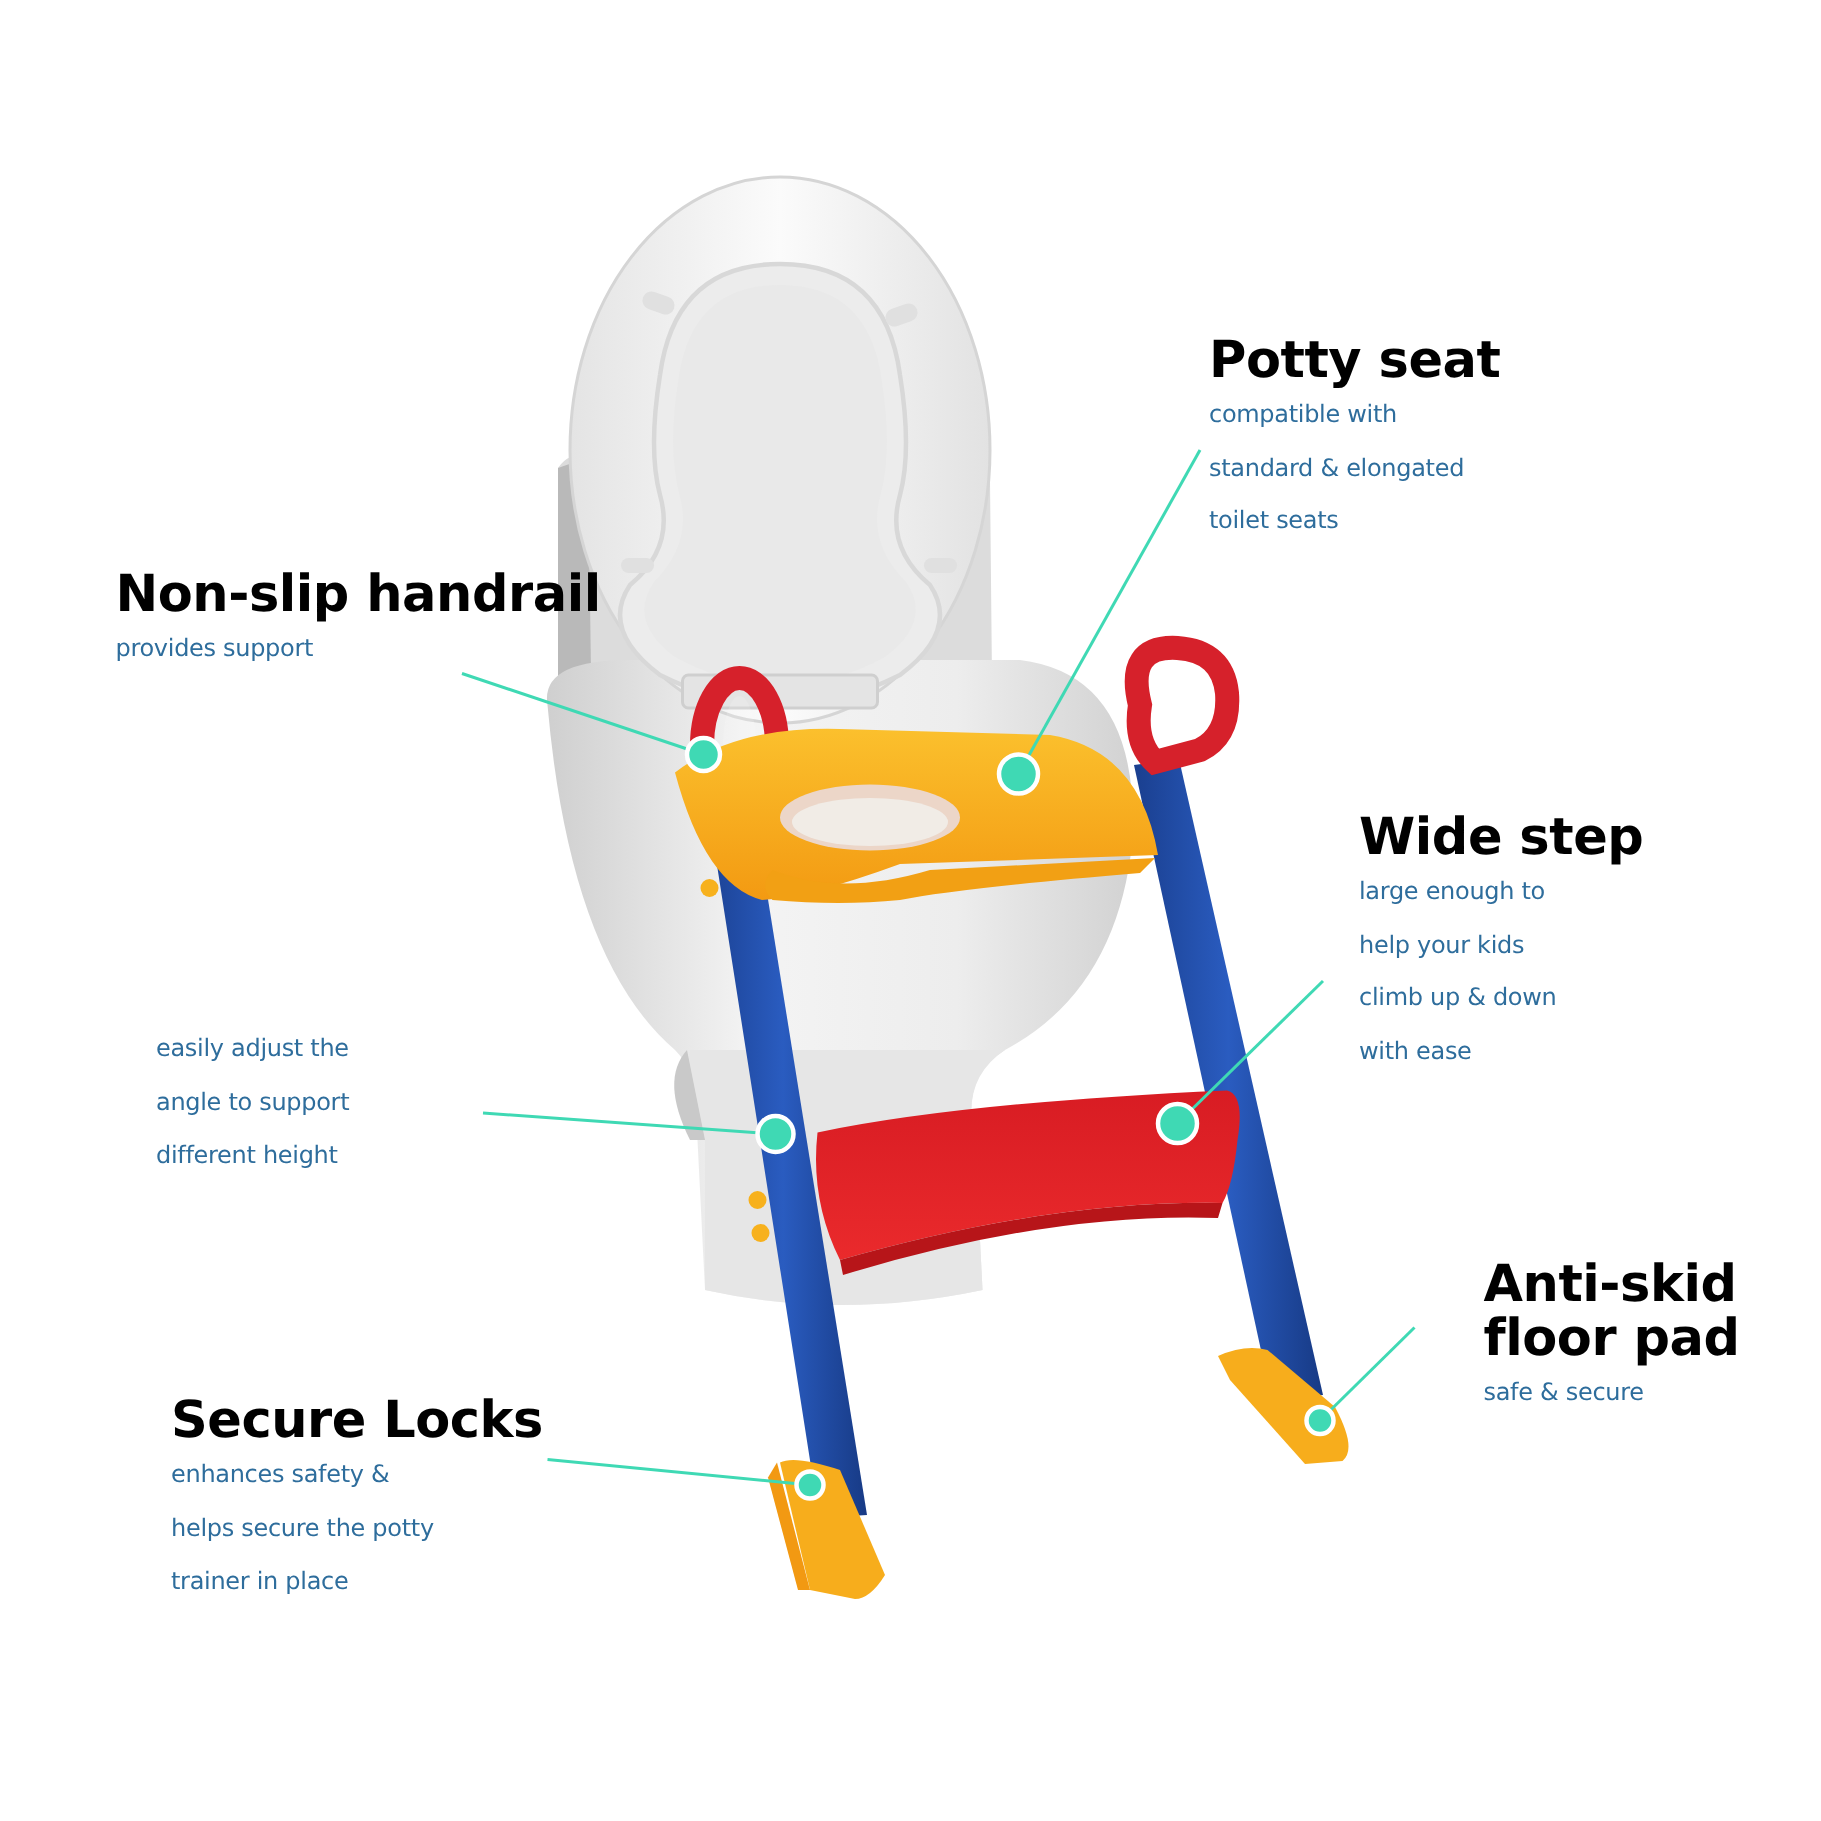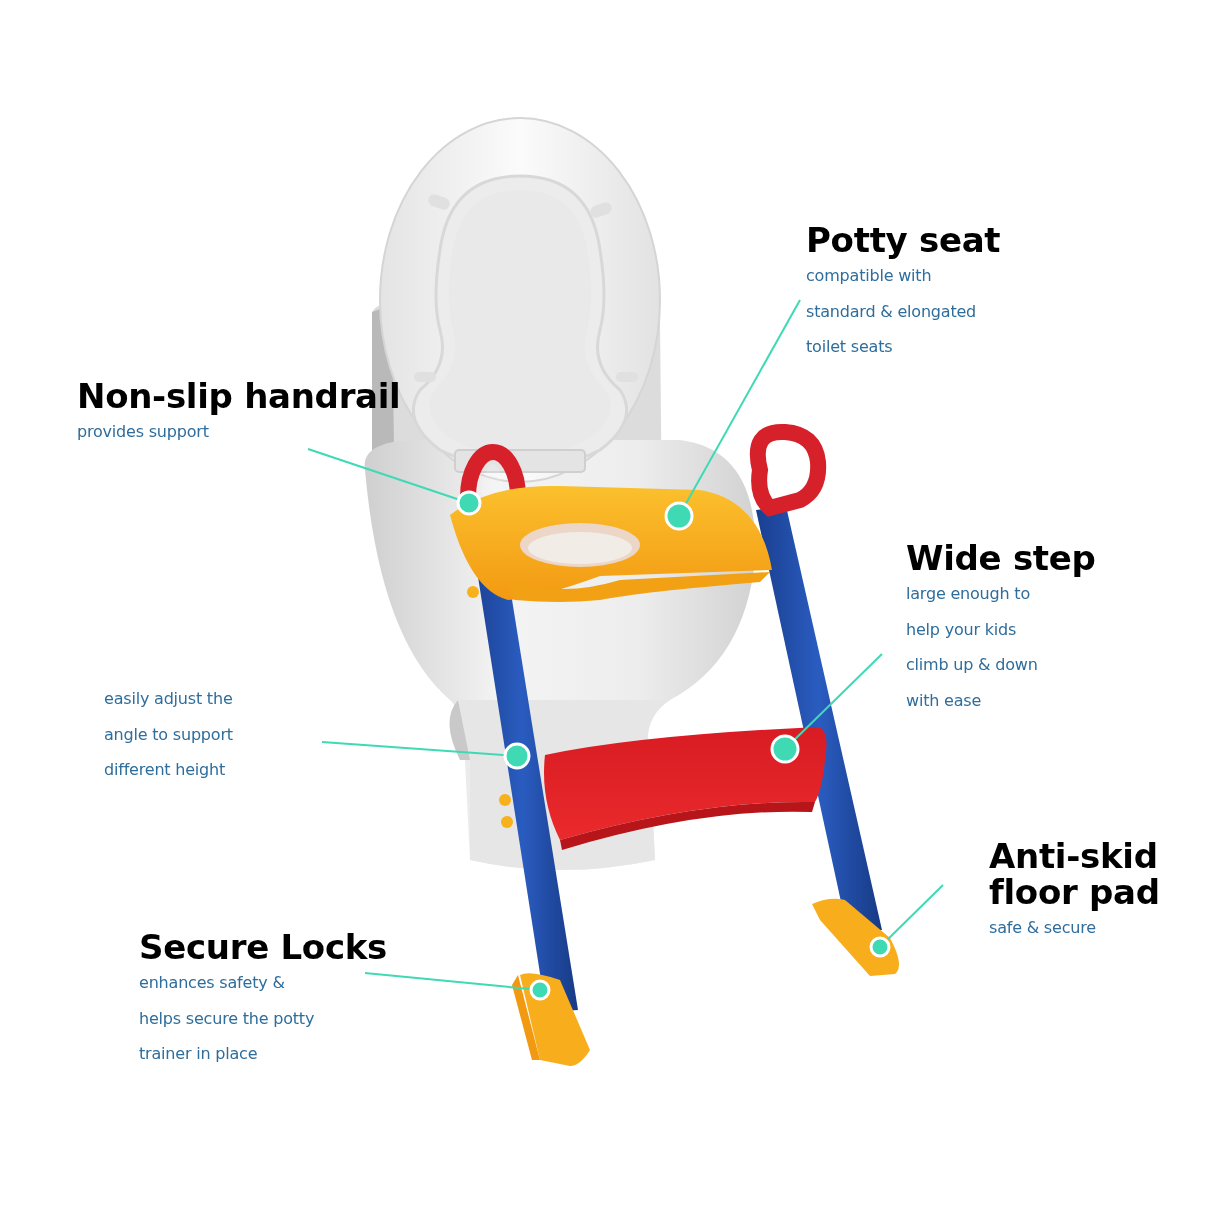--- a/index.html
+++ b/index.html
@@ -148,21 +148,21 @@
 </div>
 
 <div class="callout" style="left:104px; top:681px;">
   <div class="desc">
     <span>easily adjust the</span>
     <span>angle to support</span>
     <span>different height</span>
   </div>
 </div>
 
-<div class="callout" style="left:114px; top:929px;margin-left:25px;">
+<div class="callout" style="left:114px; top:929px;">
   <div class="title">Secure Locks</div>
   <div class="desc">
     <span>enhances safety &amp;</span>
     <span>helps secure the potty</span>
     <span>trainer in place</span>
   </div>
 </div>
 
 <div class="callout" style="left:963px; top:838px;margin-left:26px;">
   <div class="title">

